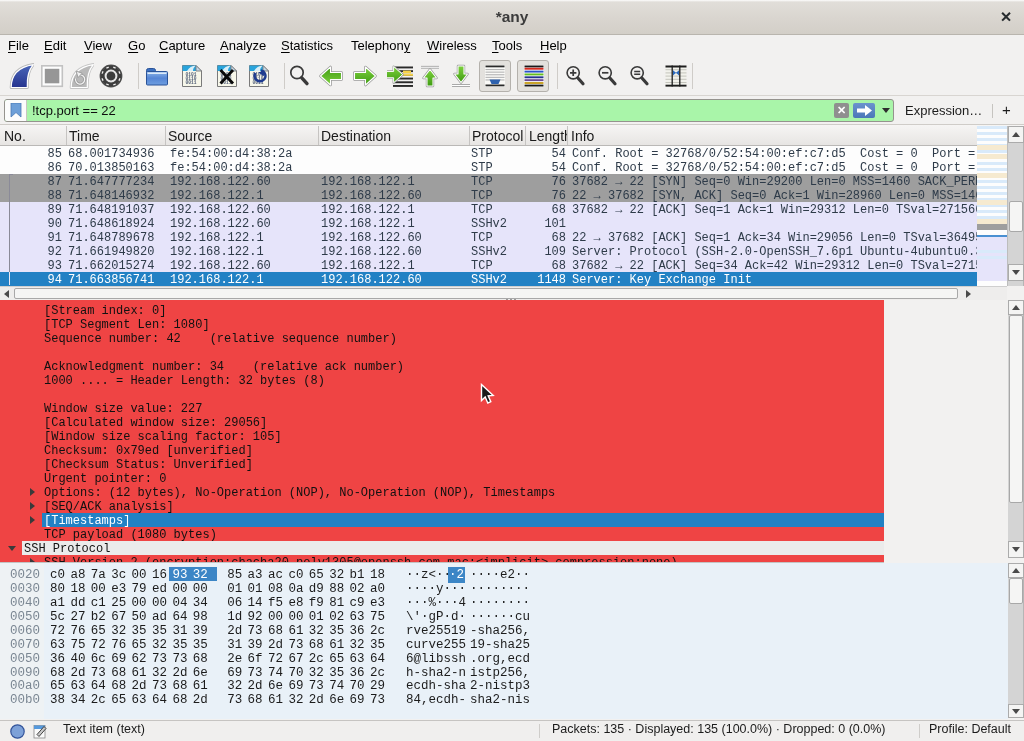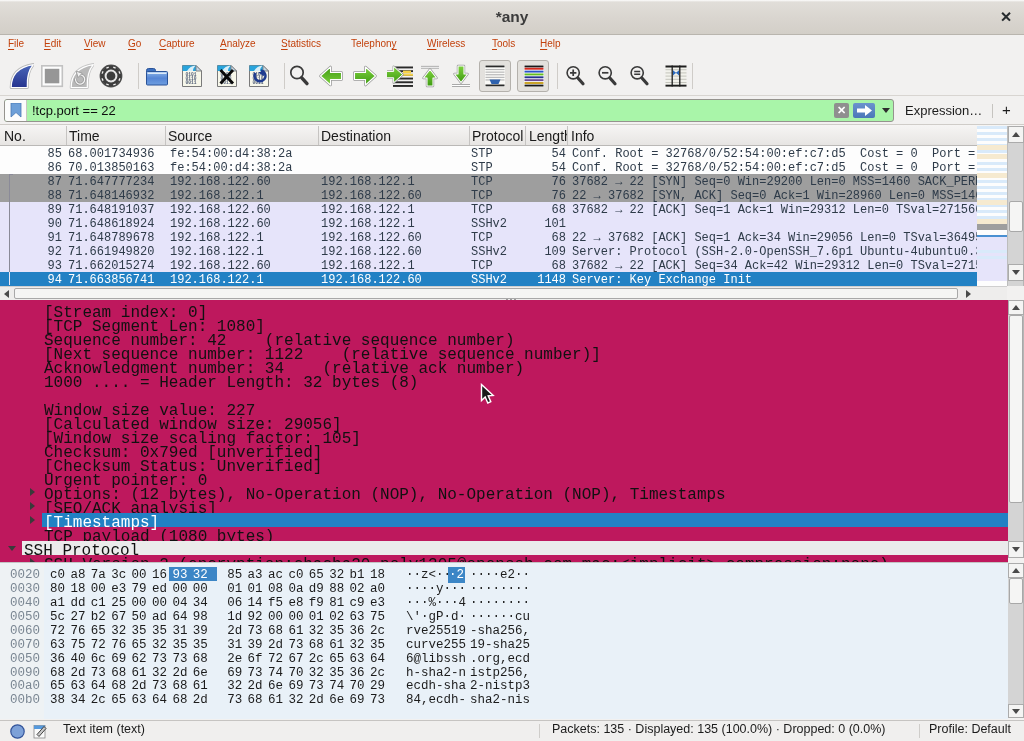--- a/index.html
+++ b/index.html
@@ -1,21 +1,21 @@
 <!DOCTYPE html>
 <html><head><meta charset="utf-8"><style>
 *{margin:0;padding:0;box-sizing:border-box}
 html,body{width:1024px;height:741px;overflow:hidden}
 body{font-family:"Liberation Sans",sans-serif;position:relative;background:#f2f1f0}
 .abs{position:absolute}
 #titlebar{left:0;top:0;width:1024px;height:35px;background:linear-gradient(#fdfdfd 0,#e1ded9 6%,#d9d5cf 55%,#d3cfc8 100%);border-bottom:1px solid #b9b5ae}
 #title{width:100%;text-align:center;top:8px;font-size:15.5px;font-weight:bold;color:#3b3b3b}
 #closex{left:1000px;top:9px;font-size:14.5px;font-weight:bold;color:#262b2e}
 #menubar{left:0;top:35px;width:1024px;height:22px;background:#f2f1f0}
-.mi{top:3px;font-size:10px;color:#c2410c}
+.mi{top:3px;font-size:13px;color:#000000}
 .mi u{text-decoration:underline;text-underline-offset:2px}
 #toolbar{left:0;top:57px;width:1024px;height:39px;background:#f2f1f0;border-bottom:1px solid #d8d5d1}
 .tsep{top:6px;width:1px;height:26px;background:#cfccc8}
 .pressedbtn{top:3px;width:32px;height:32px;background:#e3e1dd;border:1px solid #b4b1ac;border-radius:3px}
 #filterrow{left:0;top:96px;width:1024px;height:29px;background:#f2f1f0;border-bottom:1px solid #cfccc8}
 #ffield{left:4px;top:3px;width:890px;height:23px;background:#a9f5a9;border:1px solid #95938e;border-radius:3px;overflow:hidden}
 #fbook{left:0;top:0;width:22px;height:21px;background:#fcfcfc;border-right:1px solid #c8c6c2}
 #ftext{left:27px;top:3px;font-size:13px;color:#0e0e0e}
 #fxbtn{left:829px;top:3px;width:15px;height:15px;background:#8f8f8f;border-radius:2px;color:#fff;font-size:11px;font-weight:bold;text-align:center;line-height:15px}
 #fgo{left:848px;top:3px;width:22px;height:15px;background:linear-gradient(#6b93cd,#4a77b8);border-radius:2px}
@@ -25,21 +25,21 @@
 #pheader{left:0;top:125px;width:1024px;height:21px;background:linear-gradient(#f6f5f4,#e7e5e3);border-bottom:1px solid #bab8b6}
 .hsep{top:1px;width:1px;height:19px;background:#c6c4c2}
 .hlbl{top:3px;font-size:14px;color:#1a1a1a}
 #rows{left:0;top:146px;width:977px;height:140px;overflow:hidden;font-family:"Liberation Mono",monospace;font-size:12px;color:#2e3b49;white-space:pre}
 .prow{left:0;width:977px;height:14px}
 .prow span{position:absolute;top:1px}
 .num{text-align:right}
 #minimap{left:977px;top:126px;width:30px;height:160px}
 #vsb1{left:1007px;top:126px;width:17px;height:160px;background:#d4d4d4;border-left:1px solid #bdbdbd;border-right:1px solid #b5b5b5}
 #hsb1{left:0;top:286px;width:1007px;height:14px;background:#eeedec;border-top:1px solid #cfcfcf}
-#details{left:0;top:300px;width:1008px;height:263px;background:#be185d;overflow:hidden;font-family:"Liberation Mono",monospace;font-size:16px;color:#111;white-space:pre;border-bottom:1px solid #c4c4c4}
+#details{left:0;top:300px;width:884px;height:263px;background:#ef4444;overflow:hidden;font-family:"Liberation Mono",monospace;font-size:12px;color:#111;white-space:pre;border-bottom:1px solid #c4c4c4}
 .drow{left:0;width:1008px;height:14px}
 .exp{position:absolute;width:0;height:0}
 .expR{border-left:5px solid #3a3a3a;border-top:4px solid transparent;border-bottom:4px solid transparent}
 .expD{border-top:5px solid #3a3a3a;border-left:4px solid transparent;border-right:4px solid transparent}
 #vsb2{left:1008px;top:300px;width:16px;height:258px;background:#d4d4d4;border-right:1px solid #b5b5b5}
 #hexpane{left:0;top:563px;width:1008px;height:156px;background:#e9f1f8;overflow:hidden;font-family:"Liberation Mono",monospace;font-size:12.5px;color:#1c1c1c;white-space:pre}
 .xrow{left:0;width:1008px;height:14px}
 .xrow span{position:absolute;top:1px}
 .off{color:#7b8793}
 .hl{background:#3c86c6;color:#fff}
@@ -446,23 +446,20 @@
 <div id="details" class="abs">
 <div class="abs drow" style="top:3.0px">
 <span class="abs" style="left:44px;top:1px;color:#111">[Stream index: 0]</span>
 </div>
 <div class="abs drow" style="top:17.0px">
 <span class="abs" style="left:44px;top:1px;color:#111">[TCP Segment Len: 1080]</span>
 </div>
 <div class="abs drow" style="top:31.0px">
 <span class="abs" style="left:44px;top:1px;color:#111">Sequence number: 42    (relative sequence number)</span>
 </div>
-<div class="abs drow" style="top:44.9px">
-<span class="abs" style="left:44px;top:1px;color:#111">[Next sequence number: 1122    (relative sequence number)]</span>
-</div>
 <div class="abs drow" style="top:58.9px">
 <span class="abs" style="left:44px;top:1px;color:#111">Acknowledgment number: 34    (relative ack number)</span>
 </div>
 <div class="abs drow" style="top:72.9px">
 <span class="abs" style="left:44px;top:1px;color:#111">1000 .... = Header Length: 32 bytes (8)</span>
 </div>
 <div class="abs drow" style="top:100.9px">
 <span class="abs" style="left:44px;top:1px;color:#111">Window size value: 227</span>
 </div>
 <div class="abs drow" style="top:114.8px">

